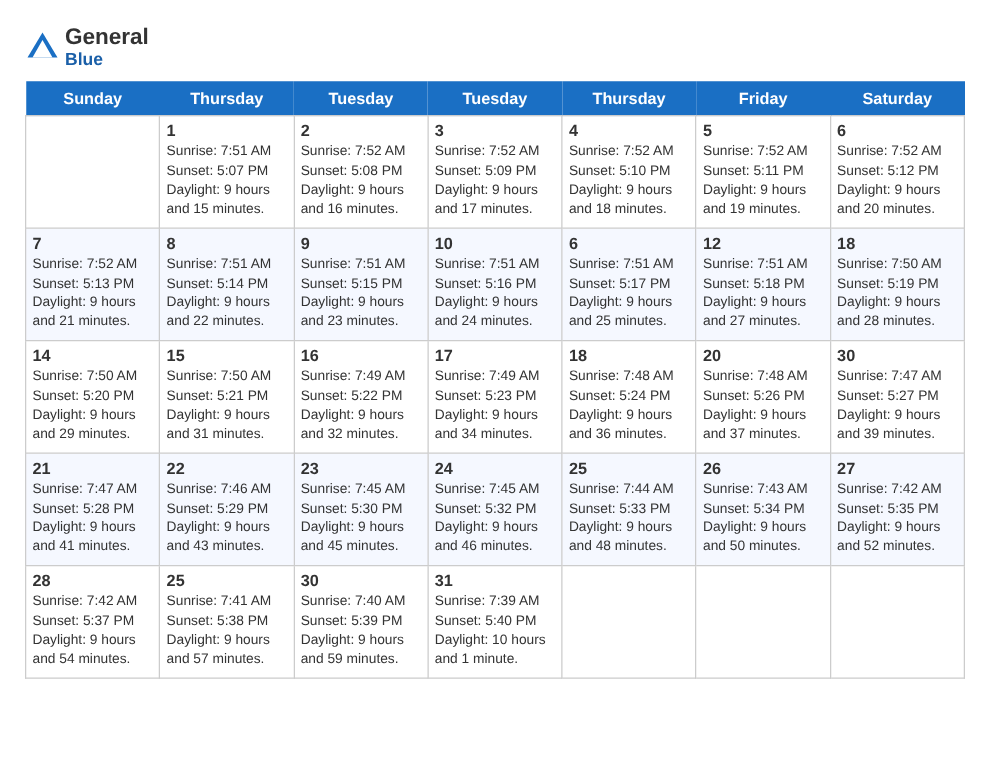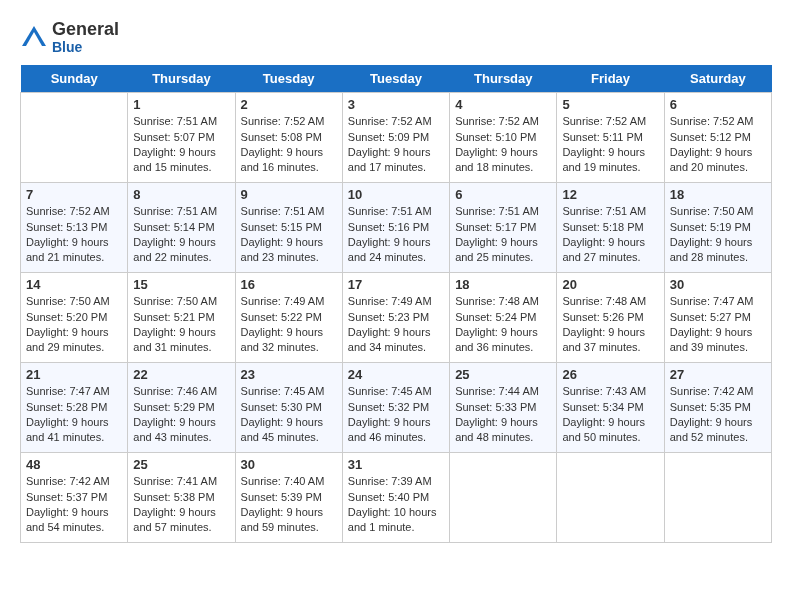--- a/index.html
+++ b/index.html
@@ -235,21 +235,21 @@
           <span class="date-num">26</span>
           <div class="cell-info">Sunrise: 7:43 AM<br>Sunset: 5:34 PM<br>Daylight: 9 hours and 50 minutes.</div>
         </td>
         <td>
           <span class="date-num">27</span>
           <div class="cell-info">Sunrise: 7:42 AM<br>Sunset: 5:35 PM<br>Daylight: 9 hours and 52 minutes.</div>
         </td>
       </tr>
       <tr>
         <td>
-          <span class="date-num">48</span>
+          <span class="date-num">28</span>
           <div class="cell-info">Sunrise: 7:42 AM<br>Sunset: 5:37 PM<br>Daylight: 9 hours and 54 minutes.</div>
         </td>
         <td>
           <span class="date-num">25</span>
           <div class="cell-info">Sunrise: 7:41 AM<br>Sunset: 5:38 PM<br>Daylight: 9 hours and 57 minutes.</div>
         </td>
         <td>
           <span class="date-num">30</span>
           <div class="cell-info">Sunrise: 7:40 AM<br>Sunset: 5:39 PM<br>Daylight: 9 hours and 59 minutes.</div>
         </td>

